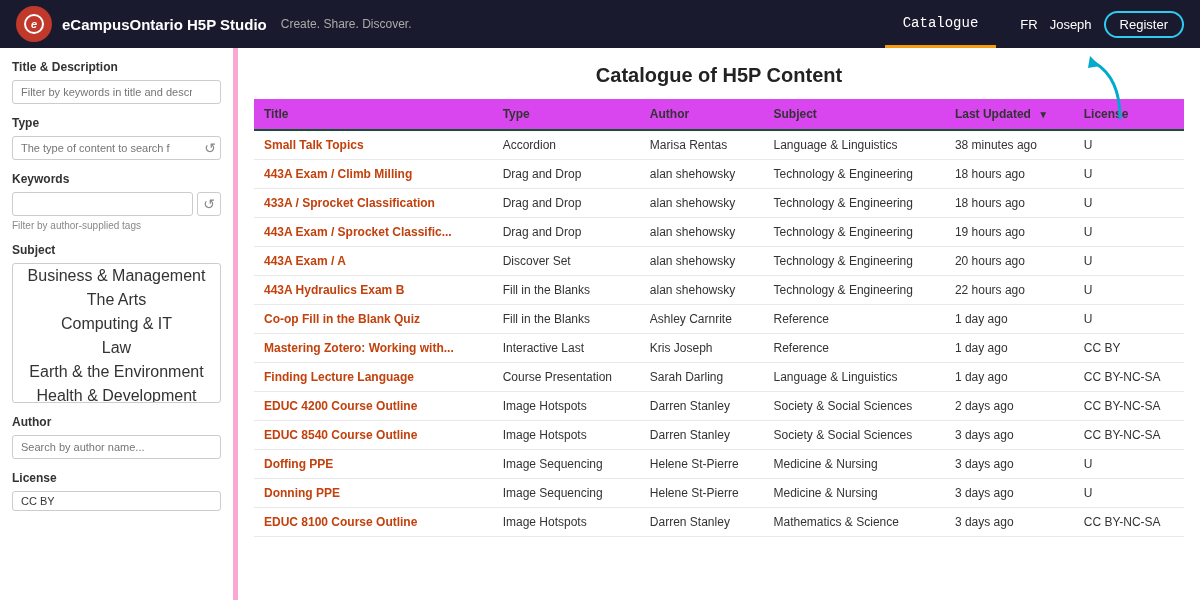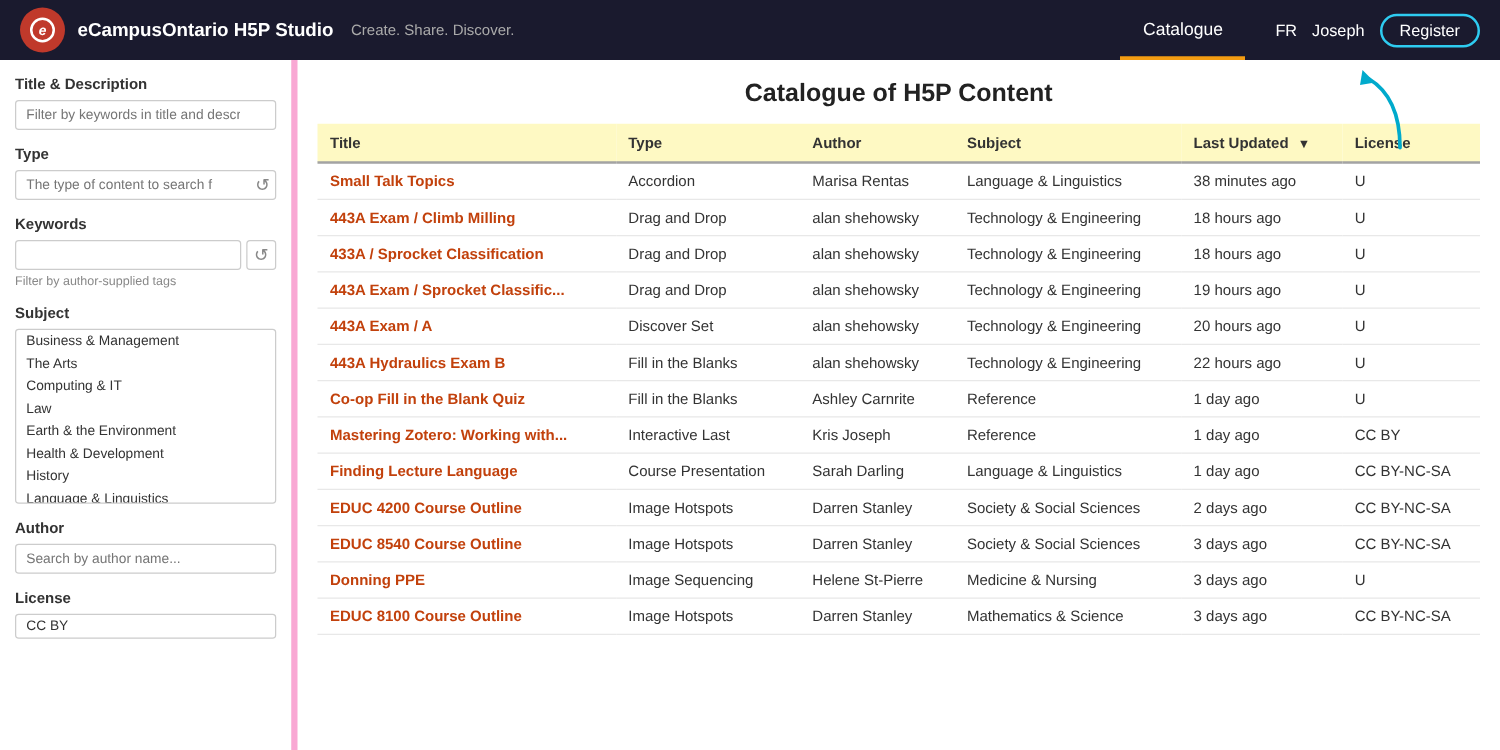--- a/index.html
+++ b/index.html
@@ -43,20 +43,21 @@
     .nav-tab {
       padding: 0 18px;
       height: 48px;
       display: flex;
       align-items: center;
       font-size: 14px;
       color: #fff;
       cursor: pointer;
       border-bottom: 3px solid transparent;
       position: relative;
+      font-family: Liberation Mono, monospace;
     }
     .nav-tab.active {
       border-bottom: 3px solid #f39c12;
       color: #fff;
     }
     .header-actions {
       display: flex;
       align-items: center;
       gap: 12px;
       margin-left: 24px;
@@ -136,23 +137,24 @@
     }
     .subject-list {
       border: 1px solid #ccc;
       border-radius: 3px;
       overflow: hidden;
       max-height: 140px;
       overflow-y: auto;
     }
     .subject-item {
       padding: 3px 8px;
-      font-size: 11px;
+      font-size: 16px;
       color: #333;
       cursor: pointer;
+      text-align: center;
     }
     .license-list {
       border: 1px solid #ccc;
       border-radius: 3px;
       overflow: hidden;
     }
     .license-item {
       padding: 3px 8px;
       font-size: 11px;
       color: #333;
@@ -194,22 +196,22 @@
       color: #222;
     }
     .table-wrap {
       padding: 0 16px;
     }
     table {
       width: 100%;
       border-collapse: collapse;
     }
     thead tr {
-      background: #fef9c3;
-      border-bottom: 2px solid #a3a3a3;
+      background: #d946ef;
+      border-bottom: 2px solid #14532d;
     }
     th {
       text-align: left;
       padding: 8px 10px;
       font-size: 12px;
       font-weight: bold;
       color: #333;
       white-space: nowrap;
     }
     th.sortable { cursor: pointer; }
@@ -406,20 +408,28 @@
   </tr>
             <tr>
     <td class="title-col">EDUC 8540 Course Outline</td>
     <td>Image Hotspots</td>
     <td>Darren Stanley</td>
     <td>Society &amp; Social Sciences</td>
     <td>3 days ago</td>
     <td>CC BY-NC-SA</td>
   </tr>
             <tr>
+    <td class="title-col">Doffing PPE</td>
+    <td>Image Sequencing</td>
+    <td>Helene St-Pierre</td>
+    <td>Medicine &amp; Nursing</td>
+    <td>3 days ago</td>
+    <td>U</td>
+  </tr>
+            <tr>
     <td class="title-col">Donning PPE</td>
     <td>Image Sequencing</td>
     <td>Helene St-Pierre</td>
     <td>Medicine &amp; Nursing</td>
     <td>3 days ago</td>
     <td>U</td>
   </tr>
             <tr>
     <td class="title-col">EDUC 8100 Course Outline</td>
     <td>Image Hotspots</td>

